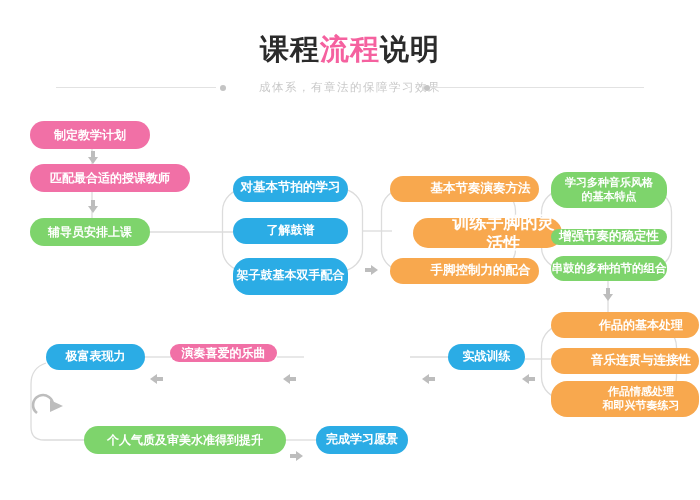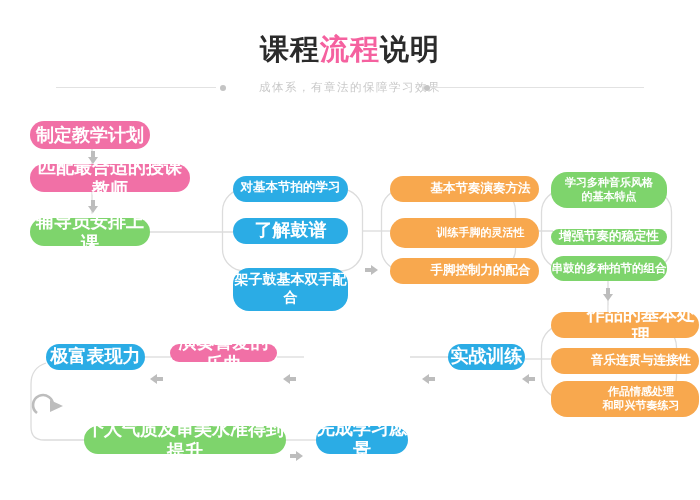--- a/index.html
+++ b/index.html
@@ -17,32 +17,32 @@
   .divdot{position:absolute;top:84.5px;width:6px;height:6px;border-radius:50%;background:#c4c4c4;}
   .divdot.l{left:220px;}
   .divdot.r{left:424px;}
   
   svg.wires{position:absolute;left:0;top:0;z-index:0;}
   svg.wires path, svg.wires rect{fill:none;stroke:var(--line);stroke-width:1.3;}
   svg.wires .loop{stroke:var(--arrow);stroke-width:2.6;}
   svg.wires .loophead{fill:var(--arrow);stroke:none;}
   
   .node{position:absolute;z-index:2;display:flex;align-items:center;justify-content:center;
-        border-radius:16px;color:#fff;font-weight:bold;font-size:18px;text-align:center;
+        border-radius:16px;color:#fff;font-weight:bold;font-size:12px;text-align:center;
         white-space:pre-line;line-height:1.25;}
   .c-pink{background:var(--pink);}  .c-blue{background:var(--blue);font-family:Liberation Mono, monospace;}
   .c-green{background:var(--green);}.c-orange{background:var(--orange);padding-left:32px;}
   #n-plan{left:30px;top:121px;width:120px;height:28px}
   #n-match{left:30px;top:164px;width:160px;height:28px}
   #n-schedule{left:30px;top:218px;width:120px;height:28px}
   #n-beat{left:233px;top:176px;width:115px;height:26px;font-size:12.5px}
   #n-score{left:233px;top:218px;width:115px;height:26px}
-  #n-hands{left:233px;top:268px;width:115px;height:43px;font-size:14px}
+  #n-hands{left:233px;top:258px;width:115px;height:37px;font-size:12px}
   #n-method{left:390px;top:176px;width:117px;height:26px;font-size:12.5px}
-  #n-agility{left:390px;top:218px;width:117px;height:30px;font-size:11px}
+  #n-agility{left:413px;top:218px;width:117px;height:30px;font-size:17px}
   #n-control{left:390px;top:258px;width:117px;height:26px;font-size:12.5px}
   #n-styles{left:551px;top:172px;width:116px;height:36px;font-size:11px}
   #n-stability{left:551px;top:229px;width:116px;height:16px;font-size:12.5px}
   #n-combo{left:551px;top:256px;width:116px;height:25px;font-size:11.5px}
   #n-works{left:551px;top:312px;width:116px;height:26px}
   #n-coherence{left:551px;top:348px;width:116px;height:26px;font-size:12.5px}
   #n-emotion{left:551px;top:381px;width:116px;height:36px;font-size:11px}
   #n-practice{left:448px;top:344px;width:77px;height:26px}
   #n-limbs{left:303px;top:344px;width:107px;height:26px}
   #n-favorite{left:170px;top:344px;width:107px;height:18px}

